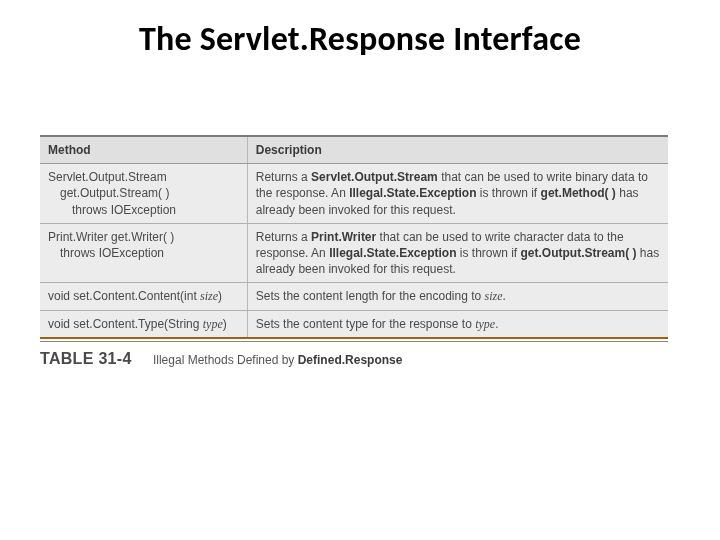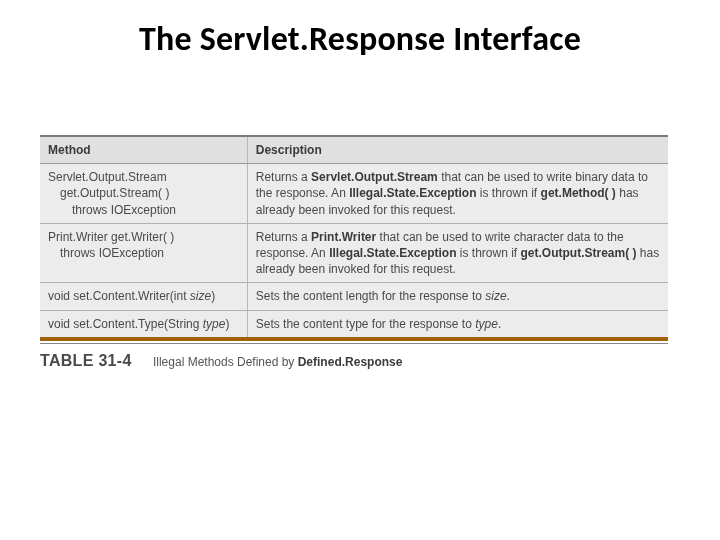--- a/index.html
+++ b/index.html
@@ -53,31 +53,31 @@
     border-bottom: 1px solid #9a9a9a;
   }
   table.api td {
     vertical-align: top;
     padding: 5px 8px;
     border-top: 1px solid #b0b0b0;
     border-bottom: 1px solid #b0b0b0;
     background: #ececec;
   }
   table.api tr:last-child td {
-    border-bottom: 4px solid #a16207;
+    border-bottom: 2px solid #a16207;
   }
   .col-method { width: 33%; }
   .col-desc   { width: 67%; }
   .sep {
     border-left: 1px solid #b8b8b8;
   }
   .m-line2 { display:block; padding-left: 12px; }
   .m-line3 { display:block; padding-left: 24px; }
   .b { font-weight: 700; color:#3b3b3b; }
-  .it { font-style: italic; }
+  .it { font-style: italic; font-family: Liberation Serif, serif; }
   .caption {
     margin-top: 8px;
     font-size: 12px;
     color: #555;
   }
   .caption .tlabel {
     font-weight: 700;
     text-transform: uppercase;
     color: #4a4a4a;
     margin-right: 18px;
@@ -128,24 +128,24 @@
             <span>Print.Writer get.Writer( )</span>
             <span class="m-line2">throws IOException</span>
           </td>
           <td class="sep">
             <span>Returns a </span><span class="b">Print.Writer</span><span> that can be used to write character data to the response. An </span><span class="b">Illegal.State.Exception</span><span> is thrown if </span><span class="b">get.Output.Stream( )</span><span> has already been invoked for this request.</span>
           </td>
         </tr>
 
         <tr>
           <td>
-            <span>void set.Content.Writer(int </span><span class="it">size</span><span>)</span>
+            <span>void set.Content.Content(int </span><span class="it">size</span><span>)</span>
           </td>
           <td class="sep">
-            <span>Sets the content length for the response to </span><span class="it">size</span><span>.</span>
+            <span>Sets the content length for the encoding to </span><span class="it">size</span><span>.</span>
           </td>
         </tr>
 
         <tr>
           <td>
             <span>void set.Content.Type(String </span><span class="it">type</span><span>)</span>
           </td>
           <td class="sep">
             <span>Sets the content type for the response to </span><span class="it">type</span><span>.</span>
           </td>

